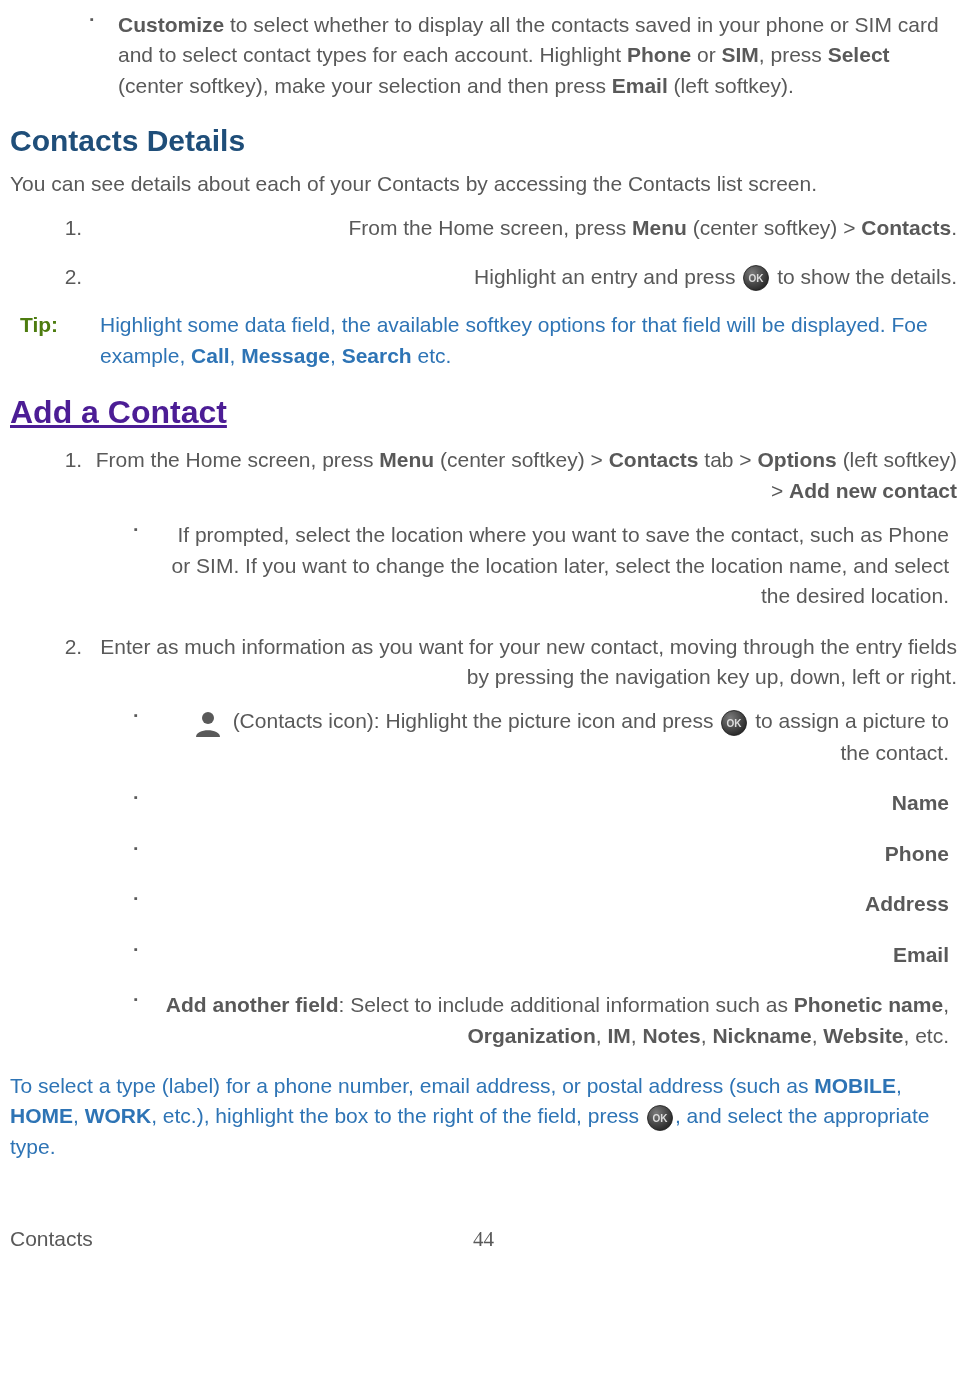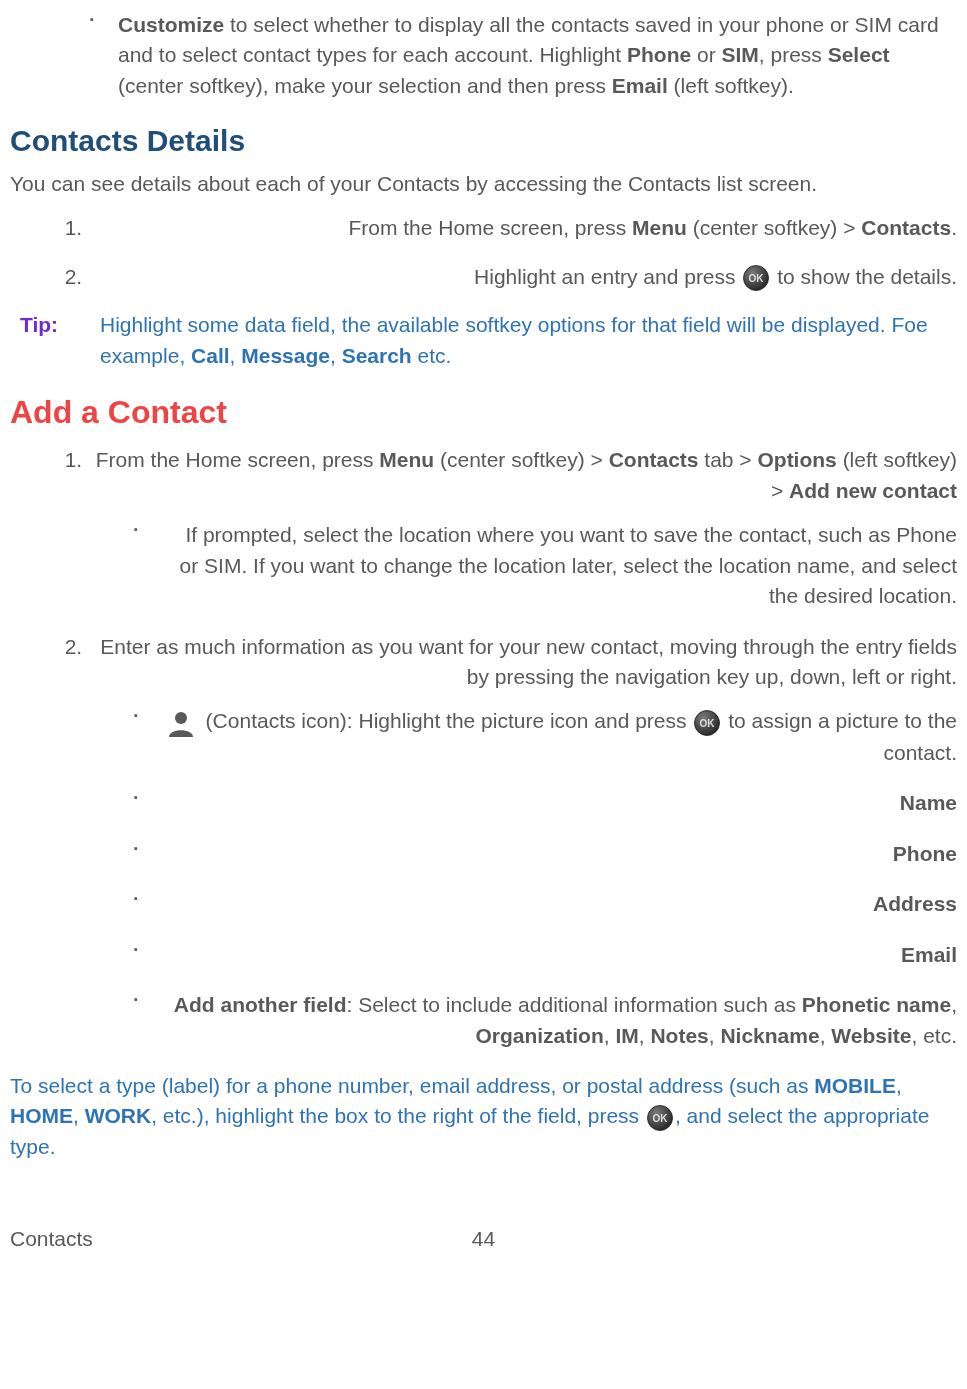--- a/index.html
+++ b/index.html
@@ -15,21 +15,22 @@
     padding: 0 10px 20px 10px;
   }
   h2.section {
     font-family: Tahoma, Verdana, sans-serif;
     font-size: 30px;
     font-weight: bold;
     color: #1f4e79;
     margin: 18px 0 6px 0;
   }
   h2.linklike {
-    color: #ef4444;
+    text-decoration: underline;
+    color: #4c1d95;
     font-size: 32px;
   }
   .intro {
     margin: 6px 0 14px 0;
   }
   ol.numbered {
     list-style: decimal;
     padding-left: 78px;
     margin: 0;
   }
@@ -57,40 +58,40 @@
     color: #595959;
   }
   ul.nested {
     list-style: none;
     padding-left: 40px;
     margin: 14px 0 0 0;
   }
   ul.nested > li {
     position: relative;
     padding-left: 28px;
-    margin: 10px 0 20px 0;
+    margin: 10px 8px 20px 0;
   }
   ul.nested > li::before {
     content: "▪";
     position: absolute;
     left: 0;
     top: 2px;
     font-size: 11px;
     color: #595959;
   }
   b { font-weight: bold; }
   .callout {
     display: flex;
     margin: 8px 0 18px 0;
   }
   .callout .label {
     width: 80px;
     flex-shrink: 0;
     font-weight: bold;
-    color: #6d28d9;
+    color: #4d7c0f;
     padding-left: 10px;
   }
   .callout .body {
     flex: 1;
     color: #2e74b5;
   }
   .ok-icon {
     display: inline-block;
     vertical-align: middle;
     width: 26px;
@@ -108,20 +109,21 @@
     display: flex;
     justify-content: space-between;
     padding: 24px 10px 8px 10px;
     color: #595959;
     font-size: 21px;
   }
   .footer .pnum {
     position: absolute;
     left: 50%;
     transform: translateX(-50%);
+    font-family: Liberation Serif, serif;
   }
   .footer-wrap { position: relative; }
 </style>
 </head>
 <body>
 
 <div class="page">
 
   <ul class="bullets" style="padding-left:80px;">
     <li>

